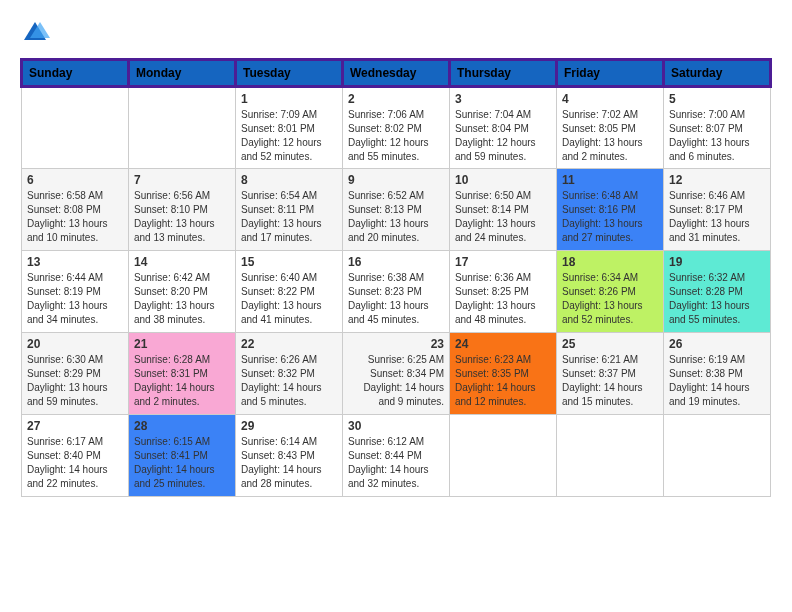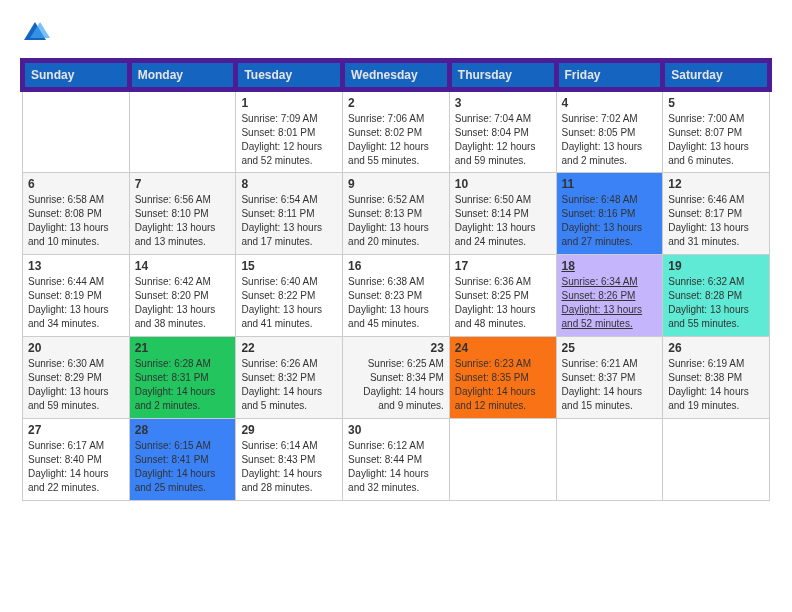--- a/index.html
+++ b/index.html
@@ -59,26 +59,26 @@
       font-size: 14px;
       color: #555;
     }
     .calendar {
       width: 100%;
       border-collapse: collapse;
       table-layout: fixed;
     }
     .calendar th {
       background: #1565c0;
-      color: #e5e5e5;
+      color: #000000;
       font-size: 12px;
       font-weight: bold;
       padding: 5px 6px;
       text-align: left;
-      border: 5px solid #4c1d95;
+      border: 3px solid #4c1d95;
     }
     .calendar td {
       border: 1px solid #ccc;
       vertical-align: top;
       padding: 4px 5px;
       font-size: 10px;
       color: #333;
       height: 82px;
       background: #fff;
     }
@@ -206,35 +206,35 @@
           <span class="day-info">Sunrise: 6:40 AM<br>Sunset: 8:22 PM<br>Daylight: 13 hours and 41 minutes.</span>
         </td>
           <td style="background: rgb(255, 255, 255);">
           <span class="day-number">16</span>
           <span class="day-info">Sunrise: 6:38 AM<br>Sunset: 8:23 PM<br>Daylight: 13 hours and 45 minutes.</span>
         </td>
           <td style="background: rgb(255, 255, 255);">
           <span class="day-number">17</span>
           <span class="day-info">Sunrise: 6:36 AM<br>Sunset: 8:25 PM<br>Daylight: 13 hours and 48 minutes.</span>
         </td>
-          <td style="background: #c4b5fd; text-decoration: underline;">
+          <td style="background: #bef264;">
           <span class="day-number">18</span>
           <span class="day-info">Sunrise: 6:34 AM<br>Sunset: 8:26 PM<br>Daylight: 13 hours and 52 minutes.</span>
         </td>
           <td style="background: #5eead4; margin-left: 24px;">
           <span class="day-number">19</span>
           <span class="day-info">Sunrise: 6:32 AM<br>Sunset: 8:28 PM<br>Daylight: 13 hours and 55 minutes.</span>
         </td>
         </tr>
         <tr>
           <td style="background: rgb(245, 245, 245);">
           <span class="day-number">20</span>
           <span class="day-info">Sunrise: 6:30 AM<br>Sunset: 8:29 PM<br>Daylight: 13 hours and 59 minutes.</span>
         </td>
-          <td style="background: #22c55e;">
+          <td style="background: #f9a8d4;">
           <span class="day-number">21</span>
           <span class="day-info">Sunrise: 6:28 AM<br>Sunset: 8:31 PM<br>Daylight: 14 hours and 2 minutes.</span>
         </td>
           <td style="background: rgb(245, 245, 245);">
           <span class="day-number">22</span>
           <span class="day-info">Sunrise: 6:26 AM<br>Sunset: 8:32 PM<br>Daylight: 14 hours and 5 minutes.</span>
         </td>
           <td style="background: rgb(245, 245, 245); text-align: right;">
           <span class="day-number">23</span>
           <span class="day-info">Sunrise: 6:25 AM<br>Sunset: 8:34 PM<br>Daylight: 14 hours and 9 minutes.</span>

